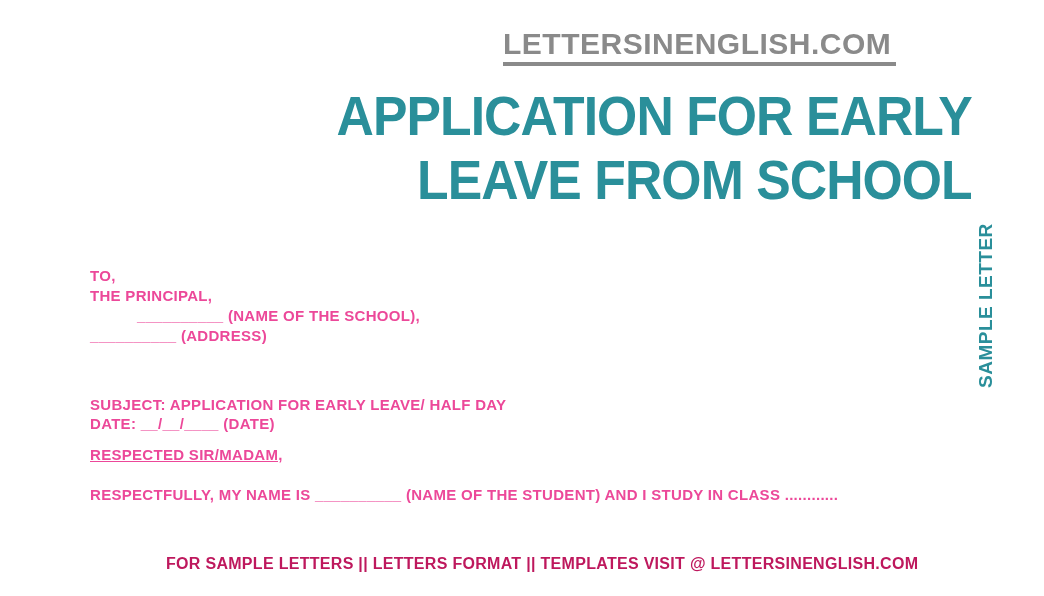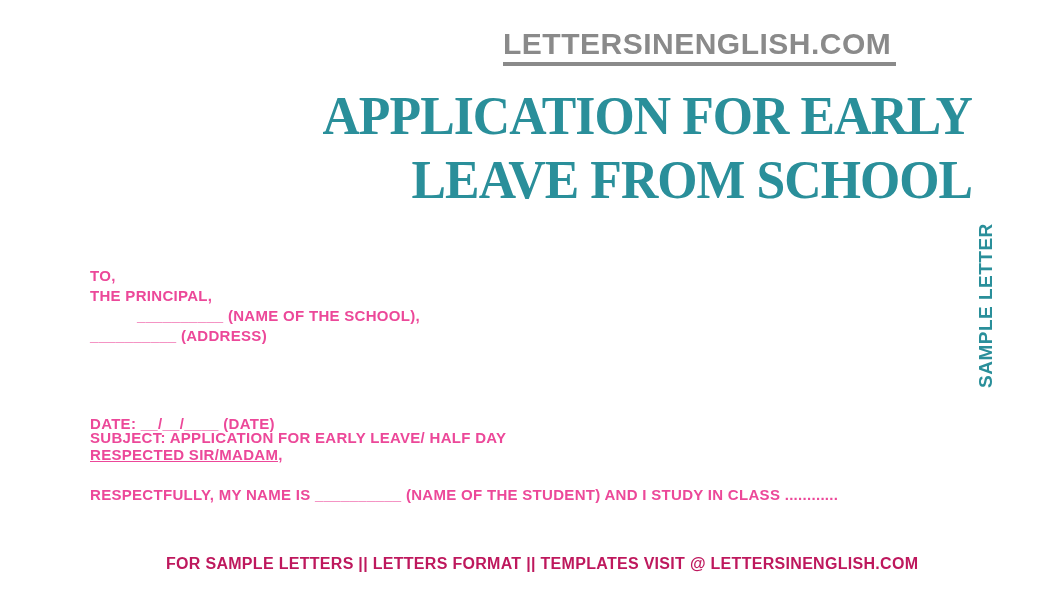--- a/index.html
+++ b/index.html
@@ -33,21 +33,21 @@
       top: 62px;
       width: 393px;
       height: 4px;
       background: #8a8a8a;
     }
     .title {
       position: absolute;
       right: 72px;
       top: 84px;
       text-align: right;
-      font-family: Liberation Serif, serif;
+      font-family: Liberation Sans, sans-serif;
       font-weight: bold;
       font-size: 55px;
       line-height: 64px;
       color: #2a8f9a;
       letter-spacing: -1px;
       white-space: nowrap;
     }
     .title div { transform: scaleX(0.94); transform-origin: right center; }
     .side-label {
       position: absolute;
@@ -95,17 +95,17 @@
   <div>LEAVE FROM SCHOOL</div>
 </div>
 
 <div class="side-label">SAMPLE LETTER</div>
 
 <div class="body-text" style="top:266px;">TO,</div>
 <div class="body-text" style="top:286px;">THE PRINCIPAL,</div>
 <div class="body-text" style="top:306px;margin-left:47px;">__________ (NAME OF THE SCHOOL),</div>
 <div class="body-text" style="top:326px;">__________ (ADDRESS)</div>
 <div class="body-text" style="top:366px;margin-top:48px;">DATE: __/__/____ (DATE)</div>
-<div class="body-text" style="top:428px;">SUBJECT: APPLICATION FOR EARLY LEAVE/ HALF DAY</div>
+<div class="body-text" style="top:395px;">SUBJECT: APPLICATION FOR EARLY LEAVE/ HALF DAY</div>
 <div class="body-text" style="top:445px;text-decoration:underline;">RESPECTED SIR/MADAM,</div>
 <div class="body-text" style="top:485px;">RESPECTFULLY, MY NAME IS __________ (NAME OF THE STUDENT) AND I STUDY IN CLASS ............</div>
 
 <div class="footer">FOR SAMPLE LETTERS || LETTERS FORMAT || TEMPLATES VISIT @ LETTERSINENGLISH.COM</div>
 
 </body></html>

